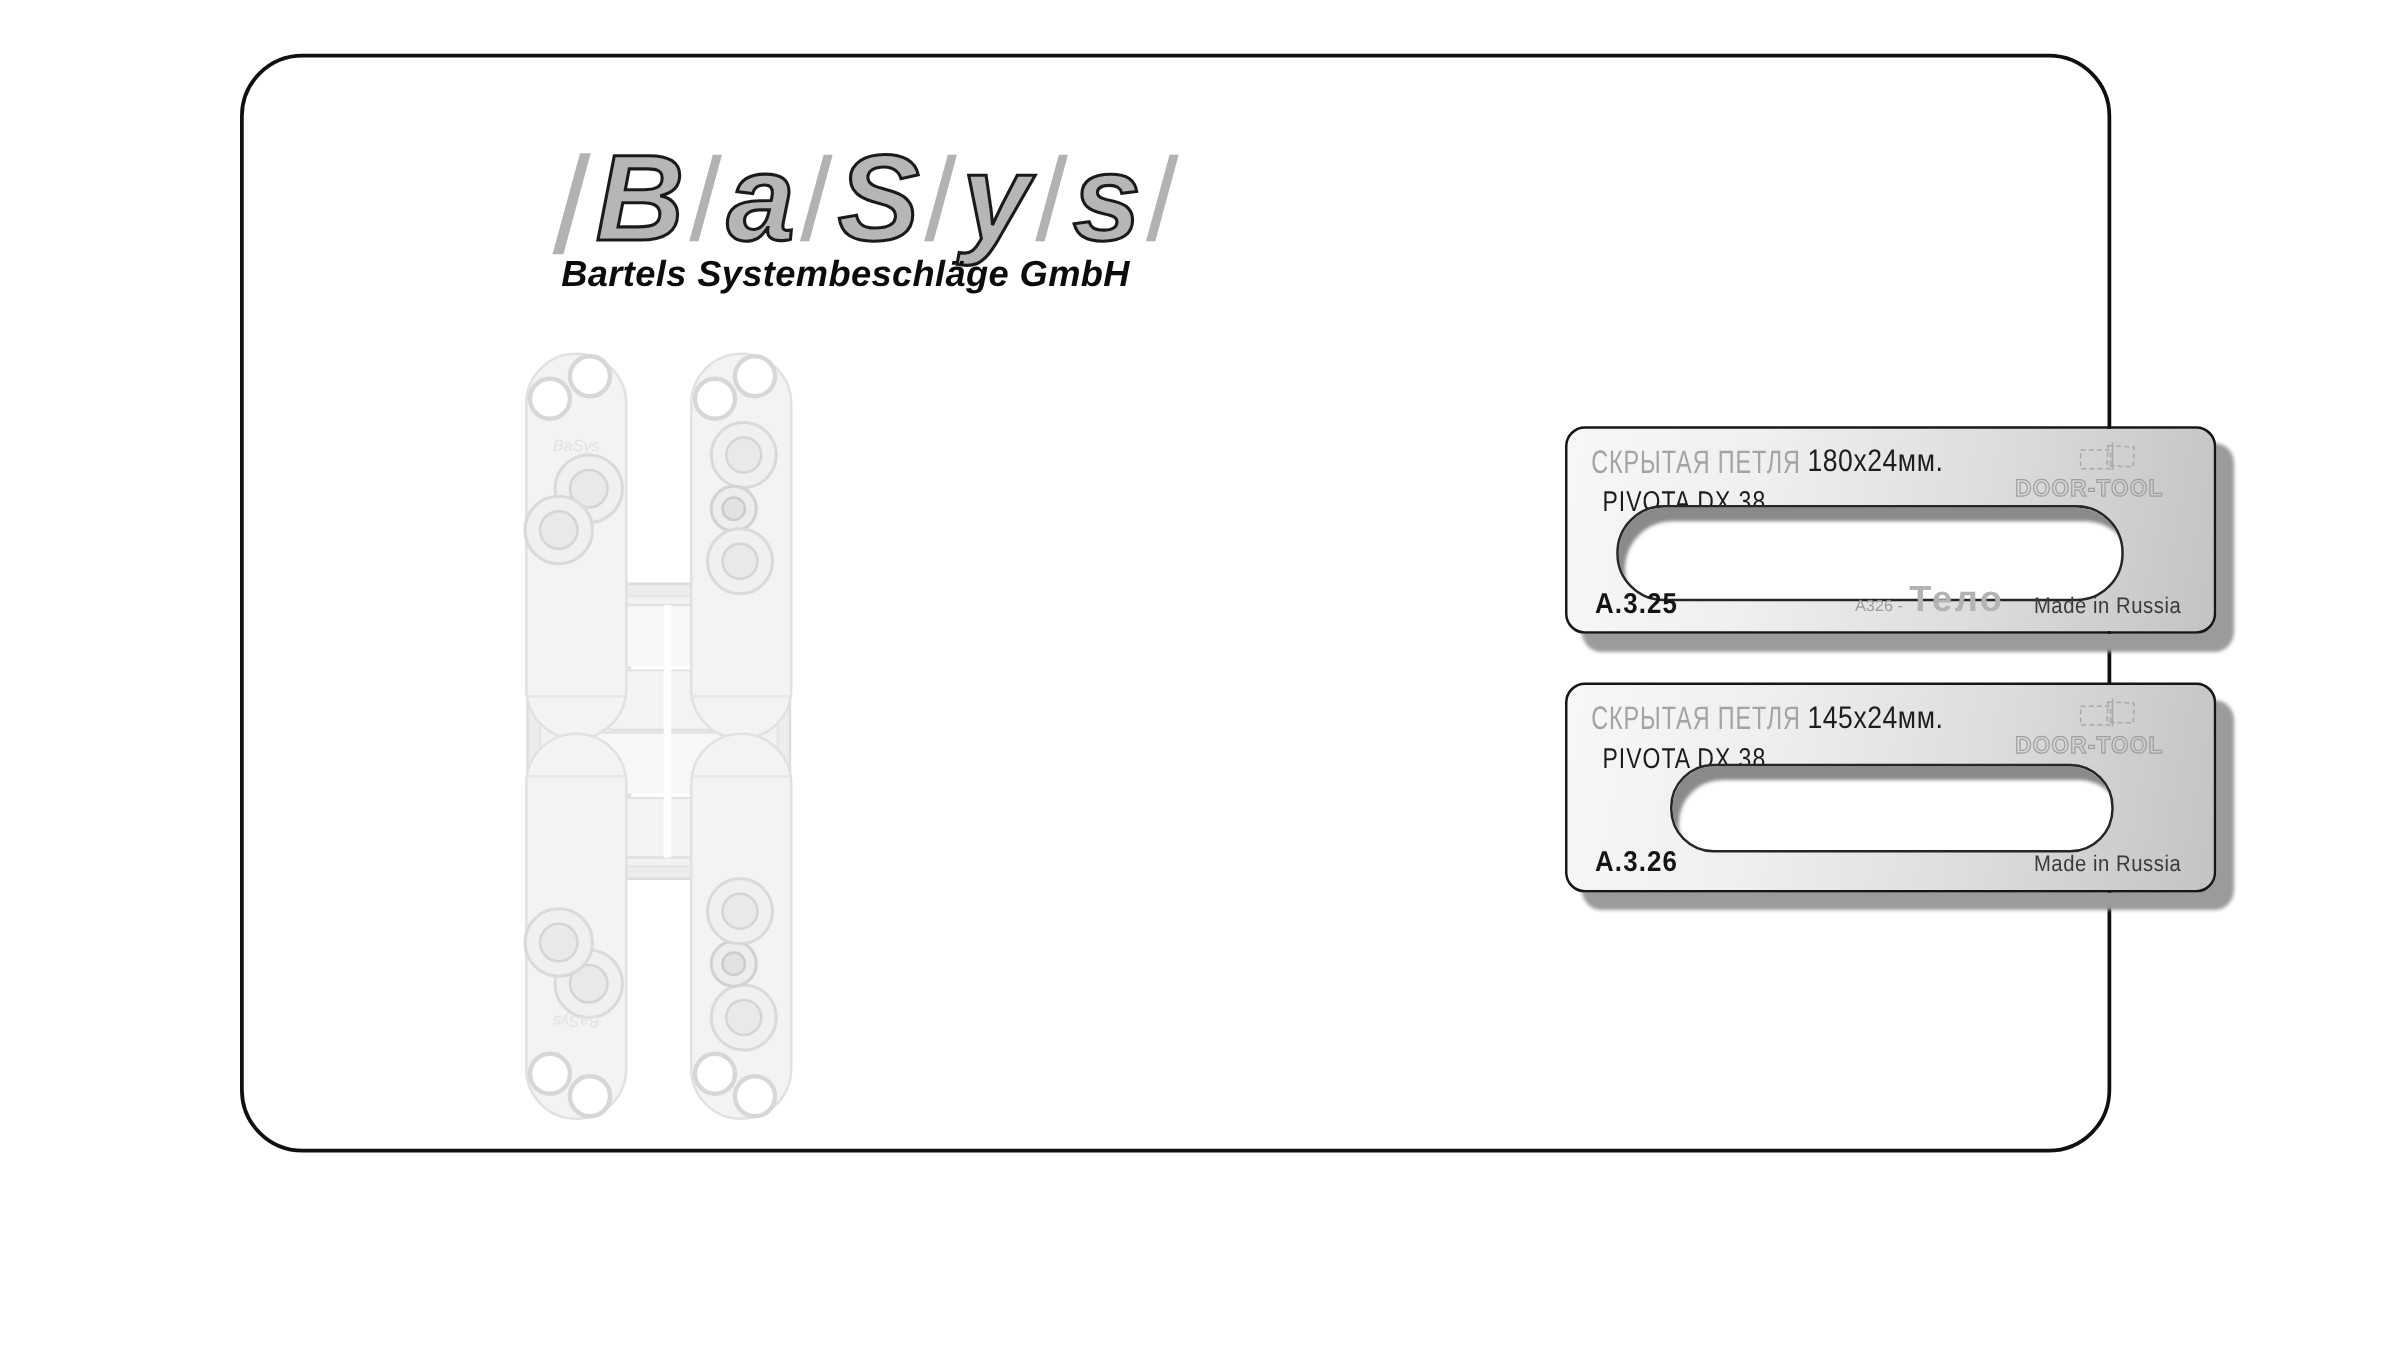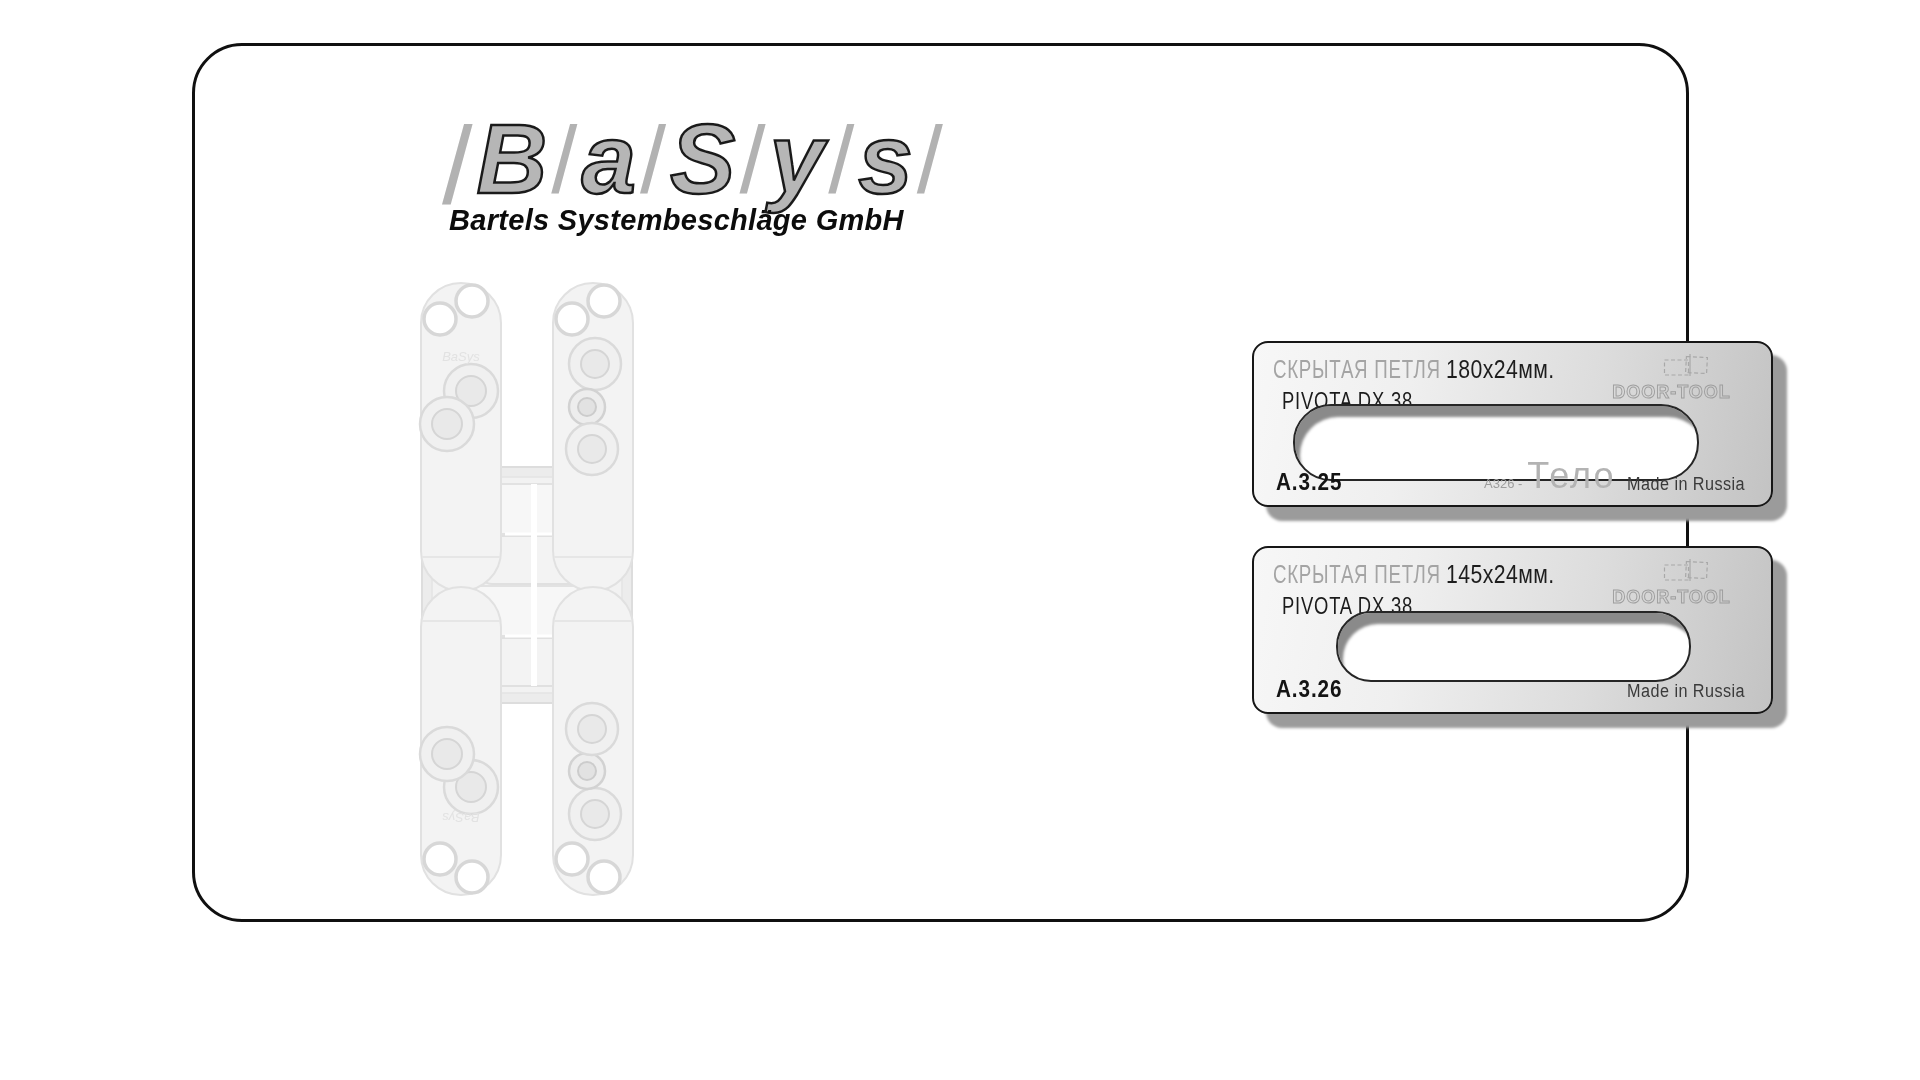--- a/index.html
+++ b/index.html
@@ -75,21 +75,21 @@
     position:absolute;right:26px;bottom:10px;display:inline-block;
     font-size:18px;font-weight:400;letter-spacing:0.5px;color:#3a3a3a;
     transform:scaleX(0.9);transform-origin:right bottom;white-space:nowrap;
   }
   .plate .center-note{
     position:absolute;left:230px;bottom:8px;
     display:flex;align-items:baseline;gap:5px;white-space:nowrap;
   }
   .plate .center-note .prefix{font-size:13px;color:#9d9d9d;}
   .plate .center-note .word{
-    font-size:36px;font-weight:400;letter-spacing:2px;color:#b3b3b3;text-align:right;
+    font-size:29px;font-weight:700;letter-spacing:2px;color:#b3b3b3;text-align:right;
   }
   .plate .doortool{
     position:absolute;right:40px;top:38px;display:inline-block;
     font-size:19px;font-weight:700;letter-spacing:1px;
     color:transparent;-webkit-text-stroke:1px #9e9e9e;
     transform:scaleX(0.95);transform-origin:right top;white-space:nowrap;
   }
   .plate .door-icon{position:absolute;right:62px;top:9px;width:46px;height:26px;}
 </style>
 </head>

